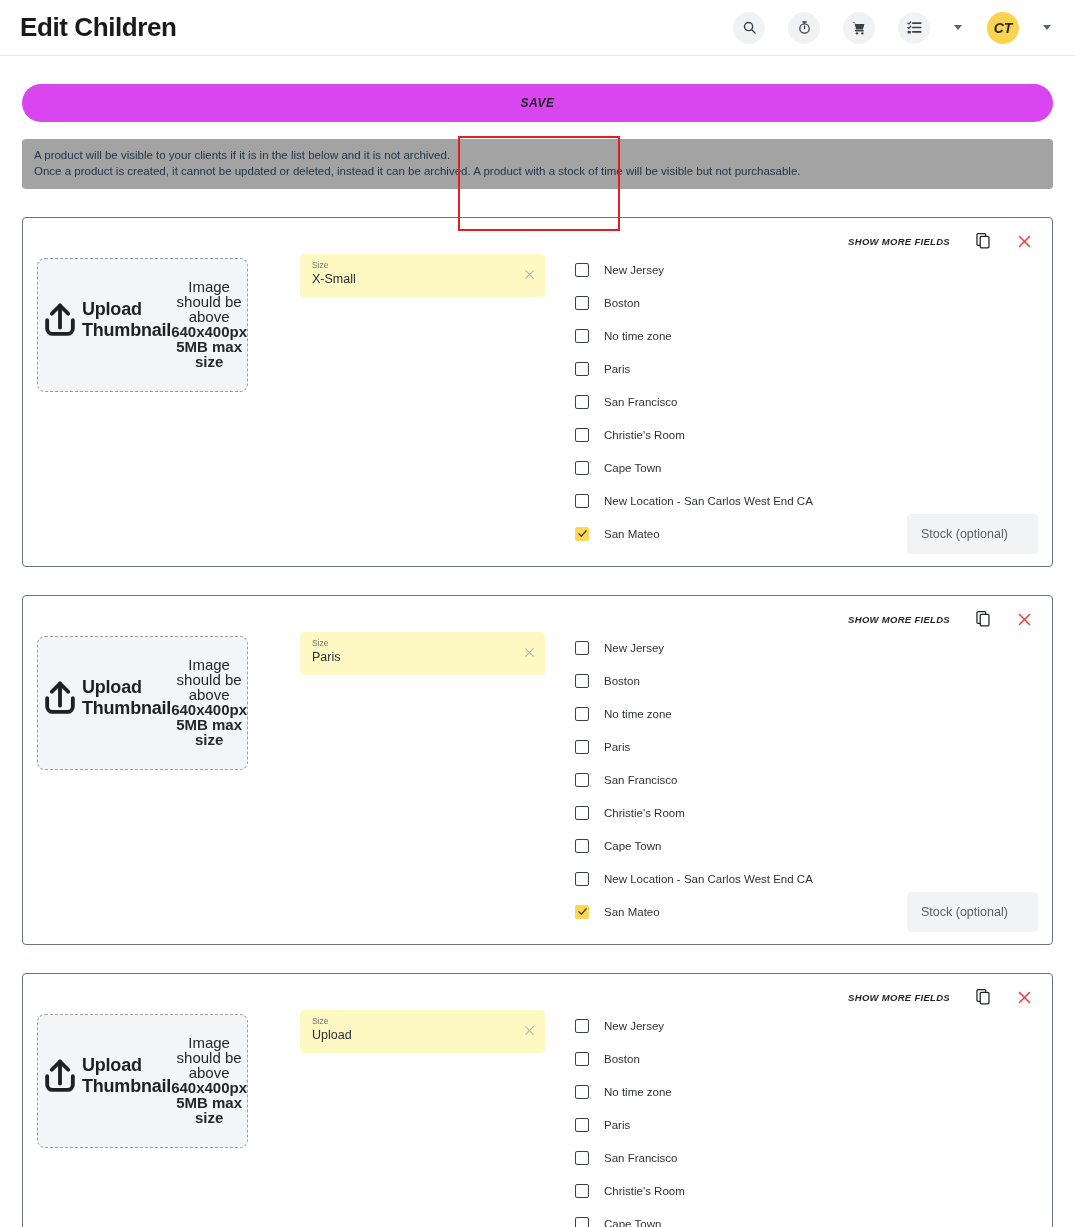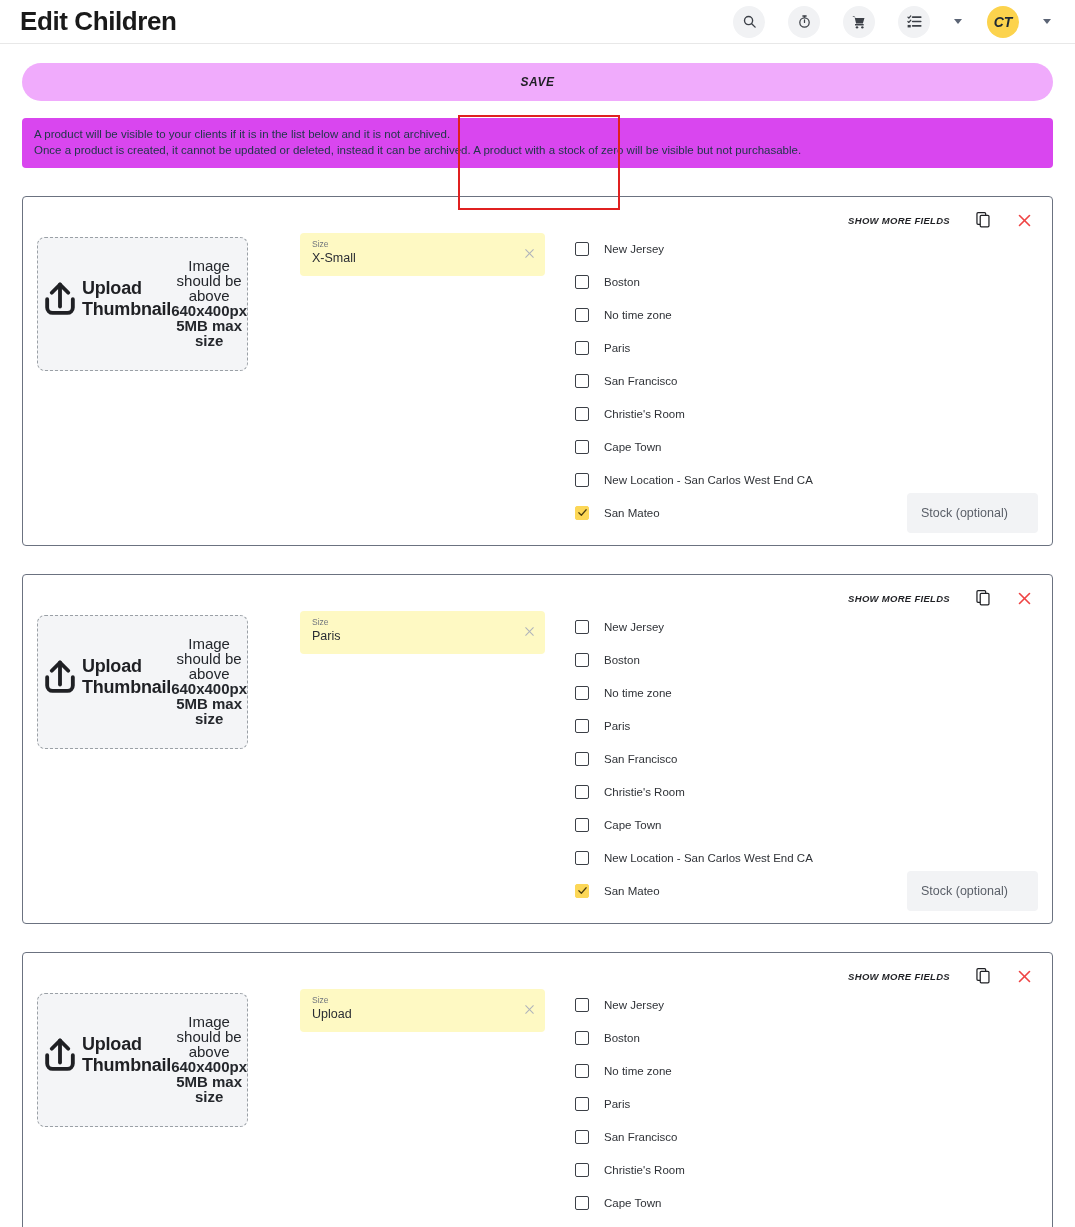--- a/index.html
+++ b/index.html
@@ -7,21 +7,21 @@
     width: 1075px;
     height: 1227px;
     background: #ffffff;
     font-family: "Liberation Sans", sans-serif;
     overflow: hidden;
   }
 
   
   .app-header {
     position: relative;
-    height: 44px;
+    height: 56px;
     background: #ffffff;
     border-bottom: 1px solid #e8e8e8;
     display: flex;
     align-items: center;
     padding: 0 22px 0 20px;
   }
   .page-title {
     font-size: 26px;
     font-weight: bold;
     color: #1a1a1a;
@@ -58,41 +58,41 @@
     border-right: 4px solid transparent;
     border-top: 5px solid #5b6475;
     margin: 0 2px 0 1px;
     cursor: pointer;
   }
 
   
   .page-body { padding: 0 22px; position: relative; }
 
   .save-button {
-    margin-top: 19px;
+    margin-top: 28px;
     height: 38px;
-    background: #f0abfc;
+    background: #d946ef;
     border: none;
     border-radius: 19px;
     width: 100%;
     display: flex;
     align-items: center;
     justify-content: center;
     font-family: "Liberation Sans", sans-serif;
     font-size: 12px;
     font-weight: bold;
     font-style: italic;
     letter-spacing: 0.6px;
     color: #1f2024;
     cursor: pointer;
   }
 
   .info-banner {
     margin-top: 17px;
-    background: #d946ef;
+    background: #a3a3a3;
     border-radius: 4px;
     padding: 9px 12px 10px 12px;
     color: #21364a;
     font-size: 11.5px;
     line-height: 15.5px;
   }
 
   
   .annotation-box {
     position: absolute;
@@ -300,21 +300,21 @@
 </div>
 
 <div class="page-body">
 
   <div class="annotation-box"></div>
 
   <button class="save-button">SAVE</button>
 
   <div class="info-banner">
     <div>A product will be visible to your clients if it is in the list below and it is not archived.</div>
-    <div>Once a product is created, it cannot be updated or deleted, instead it can be archived. A product with a stock of zero will be visible but not purchasable.</div>
+    <div>Once a product is created, it cannot be updated or deleted, instead it can be archived. A product with a stock of time will be visible but not purchasable.</div>
   </div>
 
   <div id="cards-container">
       <div class="card">
         <div class="card-toolbar">
           <span class="show-more-fields">SHOW MORE FIELDS</span>
           <span>
             <svg class="copy-icon" width="15" height="16" viewBox="0 0 20 22" fill="none" stroke="#1f2024" stroke-width="1.7">
               <rect x="1" y="1" width="12" height="16" rx="1.5"></rect>
               <rect x="5.5" y="4.5" width="12" height="16" rx="1.5" fill="#ffffff"></rect>

